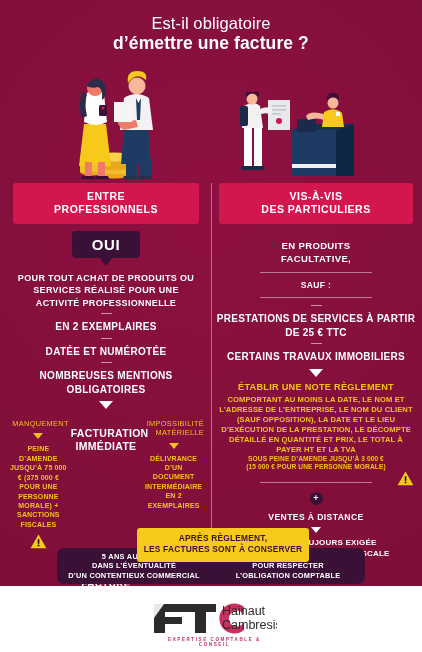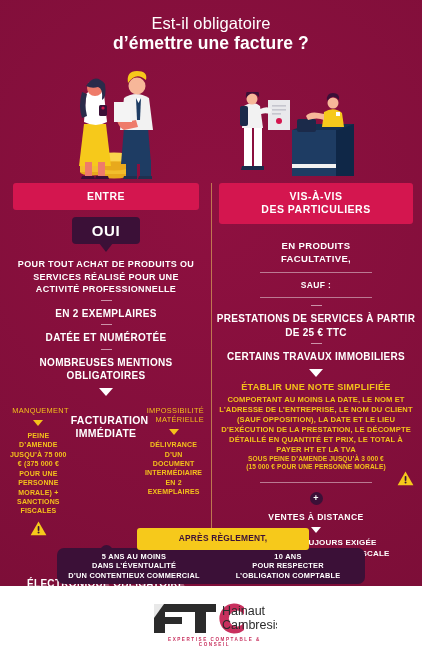--- a/index.html
+++ b/index.html
@@ -270,20 +270,21 @@
       </g>
     </svg>
   </div>
 
   <div class="vdivider"></div>
 
   <div class="col left">
 
     <div class="badge">
       <span>ENTRE</span><br>
+      <span>PROFESSIONNELS</span>
     </div>
 
     <div class="answer-wrap">
       <div class="answer">OUI</div>
     </div>
 
     <div class="lead">POUR TOUT ACHAT DE PRODUITS OU SERVICES RÉALISÉ POUR UNE ACTIVITÉ PROFESSIONNELLE</div>
 
     <div>
       <div class="dash"></div>
@@ -359,21 +360,21 @@
     <div class="rule"></div>
 
     <div class="dash"></div>
     <div class="sub">PRESTATIONS DE SERVICES À PARTIR DE 25 € TTC</div>
     <div class="dash"></div>
     <div class="sub">CERTAINS TRAVAUX IMMOBILIERS</div>
 
     <div class="tri"></div>
 
     <div style="position:relative">
-      <div class="note-title">ÉTABLIR UNE NOTE SIMPLIFIÉE</div>
+      <div class="note-title">ÉTABLIR UNE NOTE RÈGLEMENT</div>
       <div class="note-body">COMPORTANT AU MOINS LA DATE, LE NOM ET L’ADRESSE DE L’ENTREPRISE, LE NOM DU CLIENT (SAUF OPPOSITION), LA DATE ET LE LIEU D’EXÉCUTION DE LA PRESTATION, LE DÉCOMPTE DÉTAILLÉ EN QUANTITÉ ET PRIX, LE TOTAL À PAYER HT ET LA TVA</div>
       <div class="note-fine">SOUS PEINE D’AMENDE JUSQU’À 3 000 €</div>
       <div class="note-fine">(15 000 € POUR UNE PERSONNE MORALE)</div>
       <svg style="position:absolute;right:2px;bottom:-14px" width="17" height="15" viewBox="0 0 17 15">
         <path d="M8.5 0.6 L16.4 14.2 H0.6 Z" fill="#F6C91B"></path>
         <rect x="7.7" y="5" width="1.7" height="5" rx="0.8" fill="#3B1037"></rect>
         <circle cx="8.55" cy="11.6" r="1" fill="#3B1037"></circle>
       </svg>
     </div>
 
@@ -381,20 +382,21 @@
     <div class="plus">+</div>
 
     <div class="vente-head">VENTES À DISTANCE</div>
     <div class="tri small"></div>
     <div class="vente-body">FACTURE TOUJOURS EXIGÉE</div>
     <div class="vente-body" style="margin-top:0">PAR LA RÉGLEMENTATION FISCALE</div>
   </div>
 
   <div class="yellow-banner">
     <span>APRÈS RÈGLEMENT,</span><br>
+    <span>LES FACTURES SONT À CONSERVER</span>
   </div>
 
   <div class="purple-box">
     <div class="pb-cell">
       <span class="pb-head">5 ANS AU MOINS</span>
       <span class="pb-body">DANS L’ÉVENTUALITÉ</span>
       <span class="pb-body">D’UN CONTENTIEUX COMMERCIAL</span>
     </div>
     <div class="pb-cell">
       <span class="pb-head">10 ANS</span>

